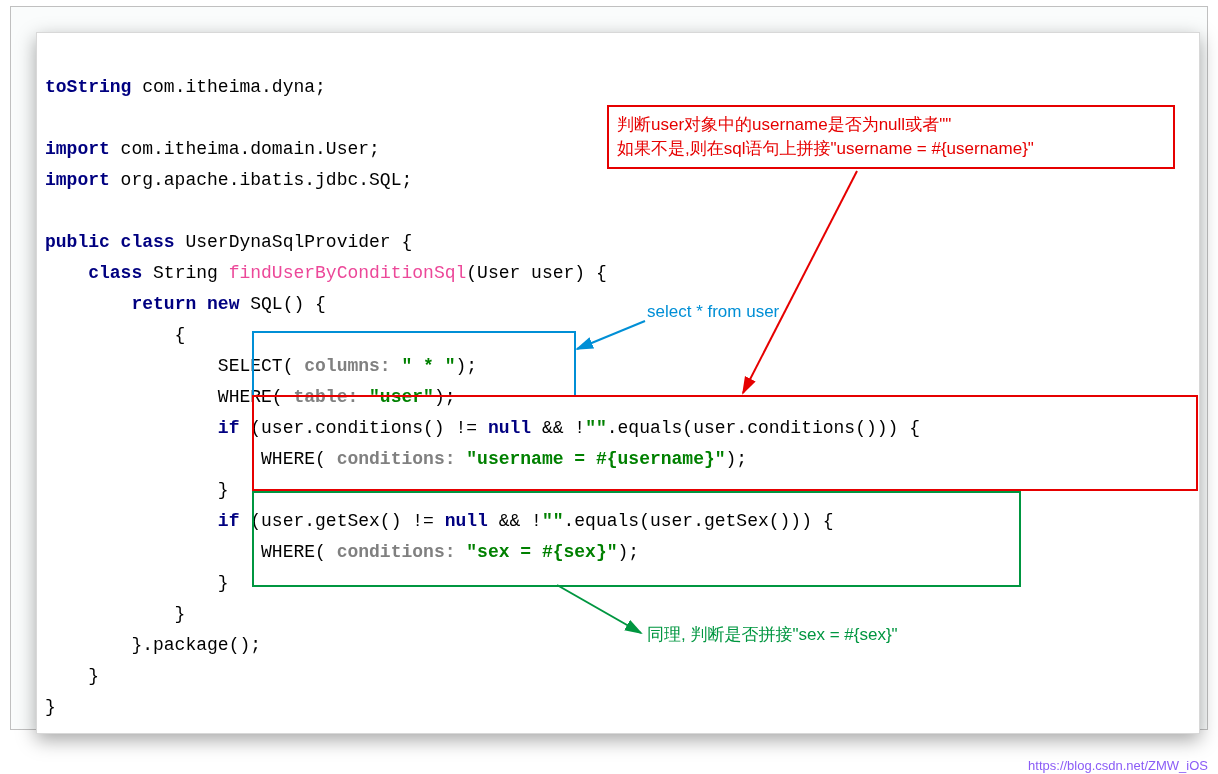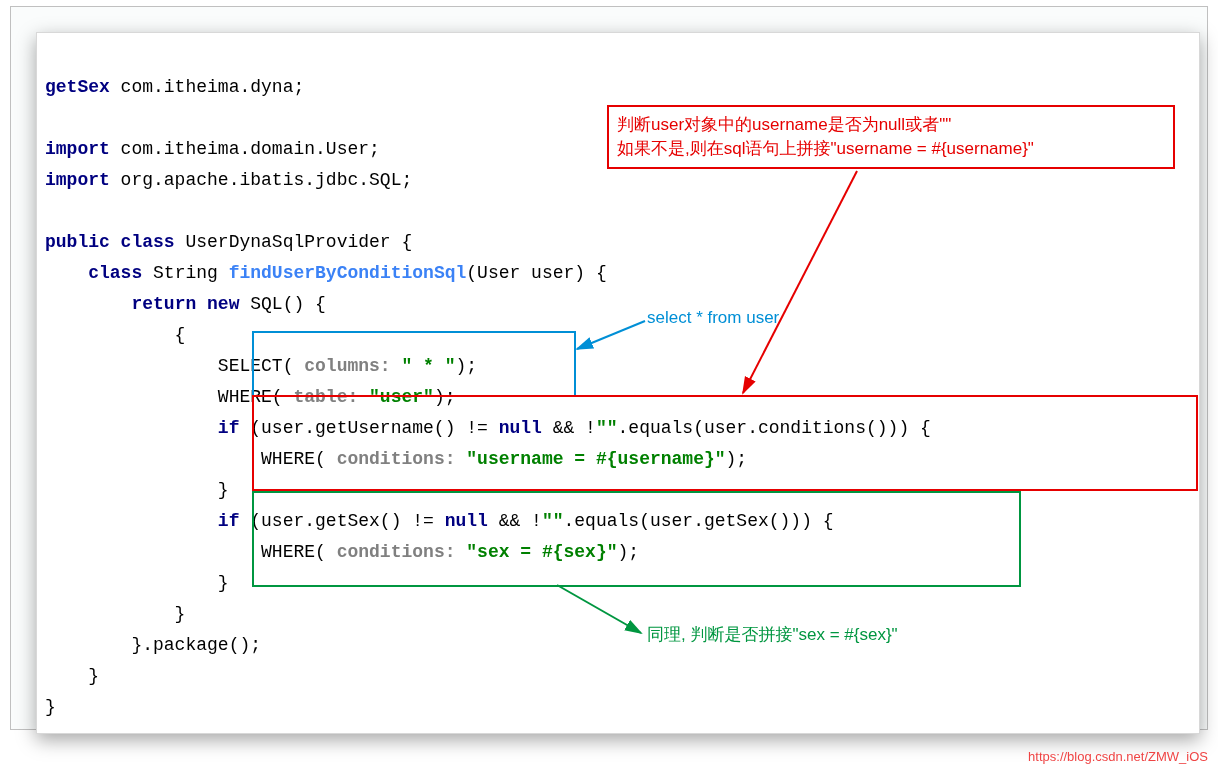--- a/index.html
+++ b/index.html
@@ -34,21 +34,21 @@
   .code-area {
     position: absolute;
     left: 8px;
     top: 8px;
     font-size: 18px;
     line-height: 31px;
     white-space: pre;
     color: #000;
   }
   .kw { color: #000080; font-weight: bold; }
-  .method-def { color: #3b82f6; font-weight: bold; }
+  .method-def { color: #ec4899; font-weight: normal; }
   .str { color: #008000; font-weight: bold; }
   .hint { color: #808080; font-style: normal; font-weight: bold; }
 
   .box-blue {
     position: absolute;
     border: 2px solid #008fd6;
   }
   .box-red {
     position: absolute;
     border: 2px solid #e60000;
@@ -81,67 +81,67 @@
     color: #009640;
   }
   svg.arrow {
     position: absolute;
     overflow: visible;
     pointer-events: none;
   }
   .watermark {
     position: absolute;
     right: 10px;
-    bottom: 10px;
+    bottom: 1px;
     font-family: Arial, sans-serif;
     font-size: 13px;
-    color: #ef4444;
+    color: #8b5cf6;
   }
 </style>
 </head>
 <body>
 
 <div class="outer-frame"></div>
 
 <div class="shadow-box">
 
   <div class="code-area">
-<span class="kw">getSex</span><span> com.itheima.dyna;</span>
+<span class="kw">toString</span><span> com.itheima.dyna;</span>
 
 <span class="kw">import</span><span> com.itheima.domain.User;</span>
 <span class="kw">import</span><span> org.apache.ibatis.jdbc.SQL;</span>
 
 <span class="kw">public class</span><span> UserDynaSqlProvider {</span>
 <span>    </span><span class="kw">class</span><span> String </span><span class="method-def">findUserByConditionSql</span><span>(User user) {</span>
 <span>        </span><span class="kw">return new</span><span> SQL() {</span>
 <span>            {</span>
 <span>                SELECT(</span><span class="hint"> columns: </span><span class="str">" * "</span><span>);</span>
 <span>                WHERE(</span><span class="hint"> table: </span><span class="str">"user"</span><span>);</span>
-<span>                </span><span class="kw">if</span><span> (user.getUsername() != </span><span class="kw">null</span><span> &amp;&amp; !</span><span class="str">""</span><span>.equals(user.conditions())) {</span>
+<span>                </span><span class="kw">if</span><span> (user.conditions() != </span><span class="kw">null</span><span> &amp;&amp; !</span><span class="str">""</span><span>.equals(user.conditions())) {</span>
 <span>                    WHERE(</span><span class="hint"> conditions: </span><span class="str">"username = #{username}"</span><span>);</span>
 <span>                }</span>
 <span>                </span><span class="kw">if</span><span> (user.getSex() != </span><span class="kw">null</span><span> &amp;&amp; !</span><span class="str">""</span><span>.equals(user.getSex())) {</span>
 <span>                    WHERE(</span><span class="hint"> conditions: </span><span class="str">"sex = #{sex}"</span><span>);</span>
 <span>                }</span>
 <span>            }</span>
 <span>        }.package();</span>
 <span>    }</span>
 <span>}</span>
   </div>
 
   <div class="box-blue" style="left:215px; top:298px; width:320px; height:62px;"></div>
   <div class="box-red" style="left:215px; top:362px; width:942px; height:92px;"></div>
   <div class="box-green" style="left:215px; top:458px; width:765px; height:92px;"></div>
 
   <div class="annot-box-red" style="left:570px; top:72px; width:548px;">
     <div>判断user对象中的username是否为null或者""</div>
     <div>如果不是,则在sql语句上拼接"username = #{username}"</div>
   </div>
 
-  <div class="annot-text-blue" style="left:610px; top:275px;">select  *  from user</div>
+  <div class="annot-text-blue" style="left:610px; top:269px;">select  *  from user</div>
 
   <div class="annot-text-green" style="left:610px; top:590px;">同理, 判断是否拼接"sex = #{sex}"</div>
 
   <svg class="arrow" style="left:0; top:0;" width="1160" height="700">
     <defs>
       <marker id="arr-red" markerWidth="10" markerHeight="10" refX="8" refY="3" orient="auto">
         <path d="M0,0 L0,6 L9,3 z" fill="#e60000"></path>
       </marker>
       <marker id="arr-blue" markerWidth="10" markerHeight="10" refX="8" refY="3" orient="auto">
         <path d="M0,0 L0,6 L9,3 z" fill="#008fd6"></path>

